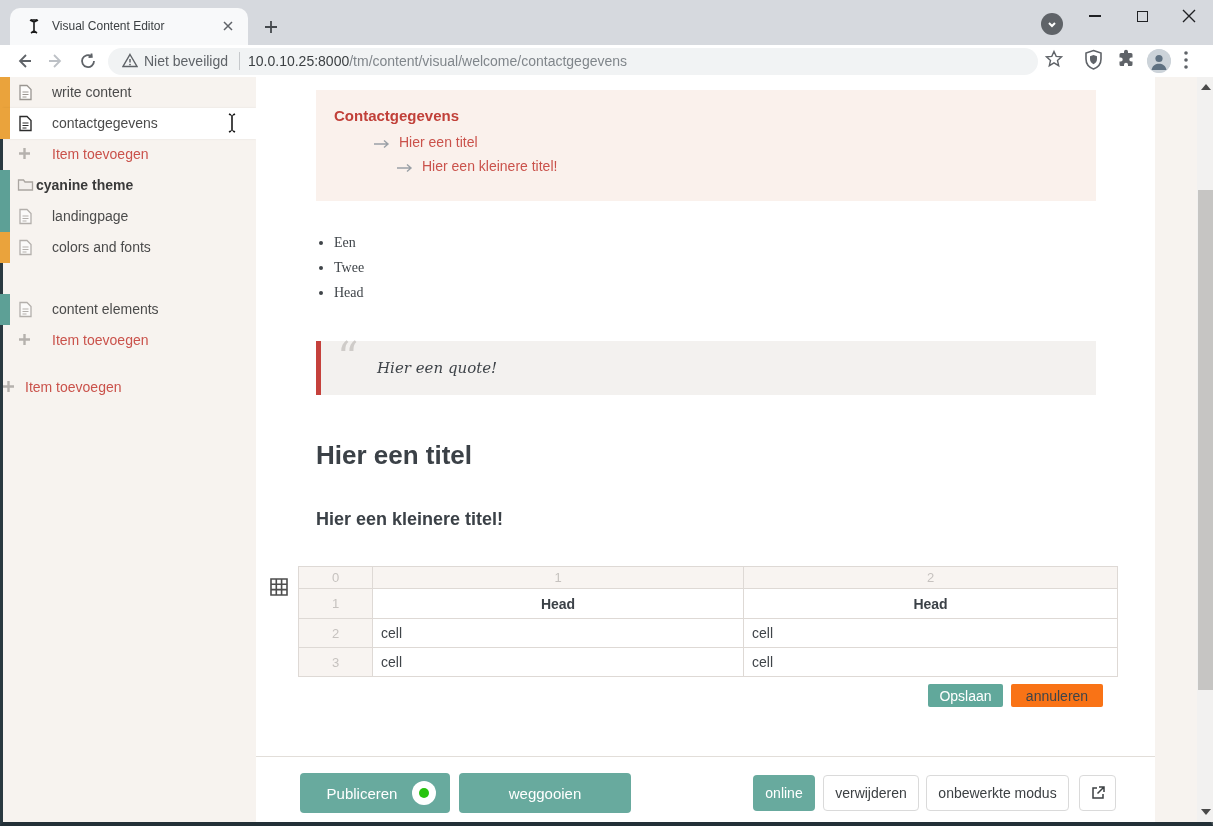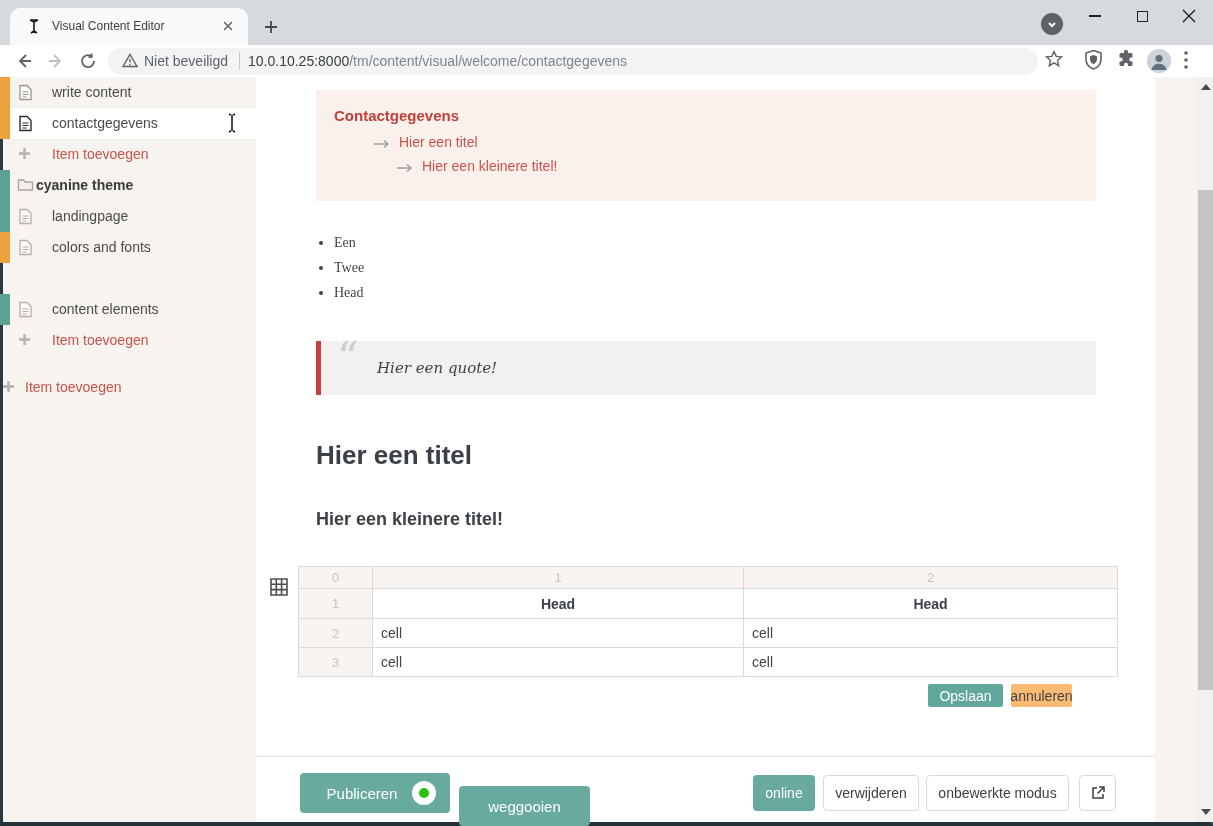--- a/index.html
+++ b/index.html
@@ -78,29 +78,29 @@
              font-size:14px; color:#3f4449; }
   table.ce td { border:1px solid #ded9d5; background:#fff; padding:0 8px; }
   table.ce td.num { background:#f8f4f1; color:#c6c2bf; text-align:center; font-size:13px; padding:0; }
   table.ce tr.hdr td { height:22px; }
   table.ce tr.r1 td { height:30px; }
   table.ce tr.r2 td, table.ce tr.r3 td { height:29px; }
   table.ce td.head { font-weight:bold; text-align:center; color:#3b4147; }
 
   .btn { display:flex; align-items:center; justify-content:center; font-size:14px; cursor:pointer; }
   .btn-save { position:absolute; left:672px; top:607px; width:75px; height:23px; background:#61a89b; color:#fff; border-radius:2px; }
-  .btn-cancel { position:absolute; left:755px; top:607px; width:61px; height:23px; background:#fdba74; color:#3f4449; border-radius:2px; }
+  .btn-cancel { position:absolute; left:755px; top:607px; width:92px; height:23px; background:#f97316; color:#3f4449; border-radius:2px; }
 
   .footbar { position:absolute; left:0px; top:679px; width:899px; height:66px; background:#fff; border-top:1px solid #e2ded9;padding-left:44px; }
   .btn-teal { background:#68aa9e; color:#fff; border-radius:4px; font-size:15px; }
   .btn-pub { position:absolute; left:44px; top:16px; width:150px; height:40px; padding-right:26px; }
   .pub-dot { position:absolute; left:112px; top:8px; width:24px; height:24px; background:#fff; border-radius:50%;
              display:flex; align-items:center; justify-content:center; }
   .pub-dot i { width:10px; height:10px; border-radius:50%; background:#27c30e; }
-  .btn-disc { position:absolute; left:203px; top:29px; width:131px; height:40px; }
+  .btn-disc { position:absolute; left:203px; top:16px; width:172px; height:40px; }
   .btn-online { position:absolute; left:497px; top:18px; width:62px; height:36px; font-size:14px; }
   .btn-white { background:#fff; border:1px solid #dadada; border-radius:4px; color:#3c4043; }
   .btn-del { position:absolute; left:567px; top:18px; width:96px; height:36px; }
   .btn-raw { position:absolute; left:670px; top:18px; width:143px; height:36px; }
   .btn-ext { position:absolute; left:823px; top:18px; width:37px; height:36px; }
 
   
   .pagescroll { position:absolute; left:1194px; top:0; width:17px; height:745px; background:#f2f1f0; }
   .ps-up, .ps-down { position:absolute; left:4px; width:0; height:0; border-left:5px solid transparent; border-right:5px solid transparent; }
   .ps-up { top:7px; border-bottom:6px solid #4a4a4a; }

